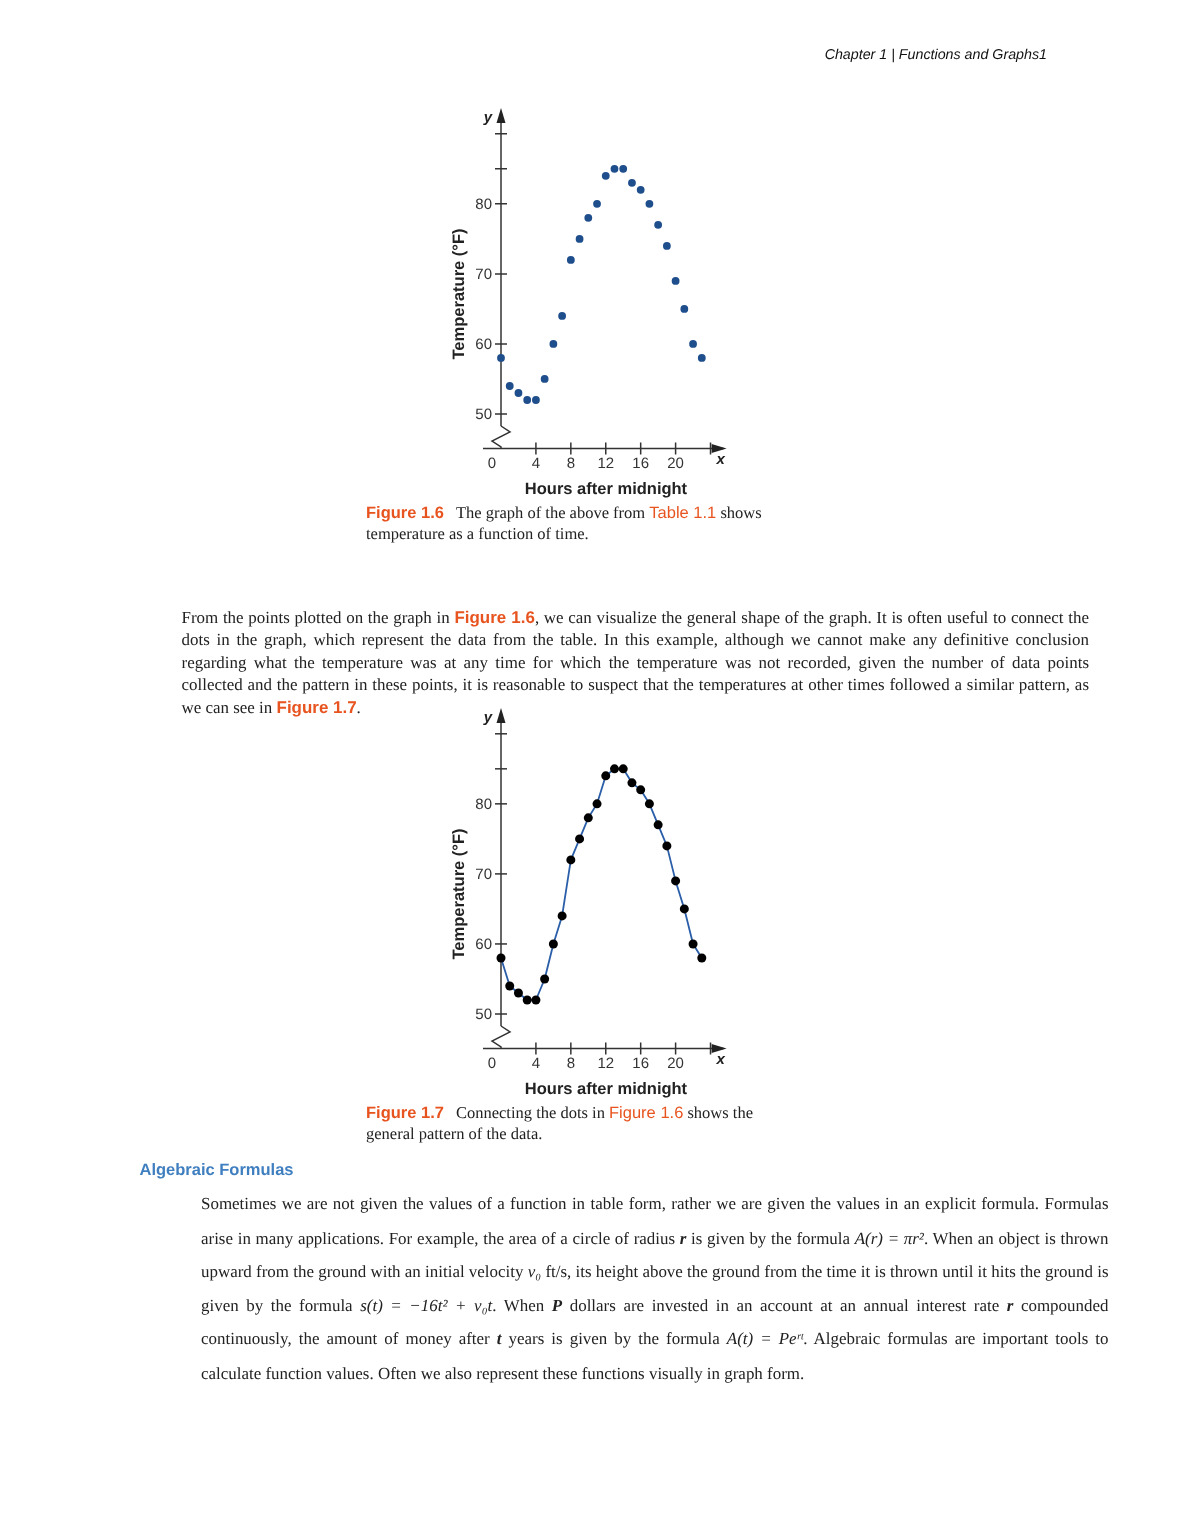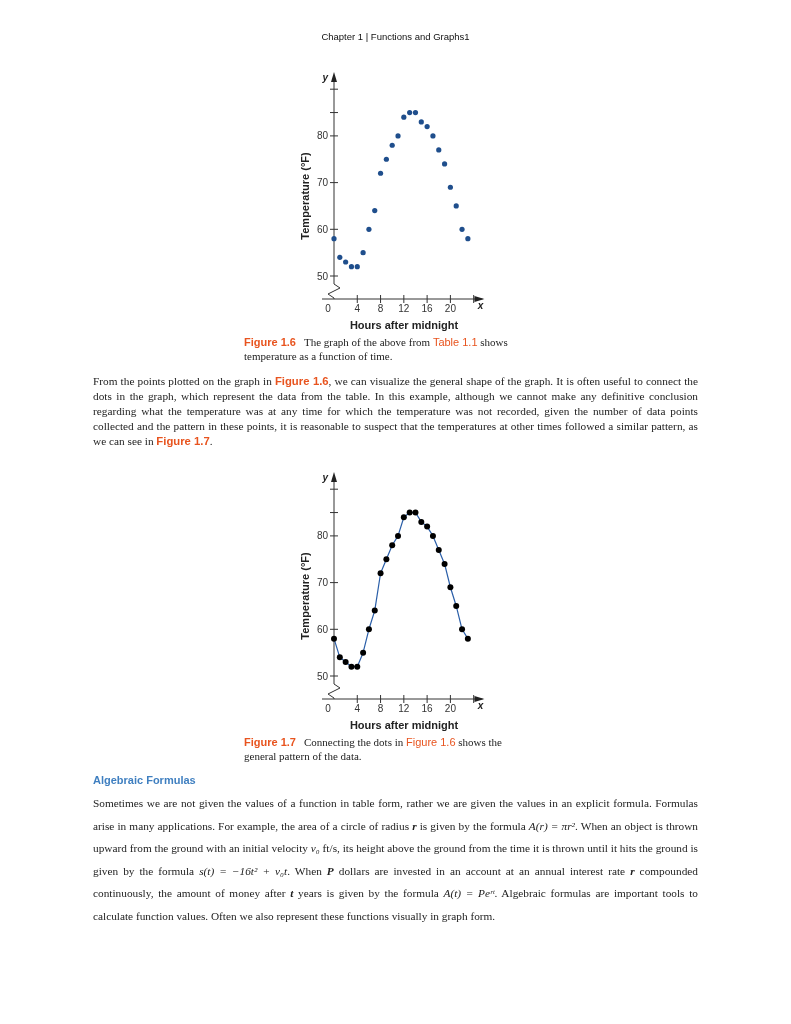--- a/index.html
+++ b/index.html
@@ -1,17 +1,17 @@
 <!DOCTYPE html>
 <html><head>
   <meta charset="utf-8">
   <style>
     html, body { margin: 0; padding: 0; background: #ffffff; }
     body { width: 791px; height: 1024px; position: relative; overflow: hidden; color: #222; }
-    .header { position: absolute; top: 31px; left: 93px; right: 93px; font-family: "Liberation Sans", sans-serif; font-size: 9.5px; display: flex; justify-content: center; color: #111; }
+    .header { position: absolute; top: 31px; left: 93px; right: 93px; font-family: "Liberation Sans", sans-serif; font-size: 9.5px; display: flex; justify-content: flex-end; color: #111; font-style: italic; }
     .fig { position: absolute; }
     .caption { position: absolute; font-family: "Liberation Serif", serif; font-size: 11px; line-height: 14px; color: #222; }
     .caption .flabel { font-family: "Liberation Sans", sans-serif; font-weight: bold; color: #e8541f; margin-right: 8px; }
     .caption .ref { font-family: "Liberation Sans", sans-serif; font-weight: normal; color: #e8541f; }
     .para { position: absolute; left: 93px; width: 605px; font-family: "Liberation Serif", serif; font-size: 11.3px; line-height: 15px; text-align: justify; color: #222; }
     .para .ref { font-family: "Liberation Sans", sans-serif; font-weight: bold; color: #e8541f; }
     .section-title { position: absolute; left: 93px; top: 774px; font-family: "Liberation Sans", sans-serif; font-weight: bold; font-size: 11px; color: #3f7fc0; }
     .para2 { line-height: 22.5px; }
     .m { font-style: italic; font-family: "Liberation Serif", serif; }
     .mb { font-style: italic; font-weight: bold; font-family: "Liberation Serif", serif; }
@@ -84,21 +84,21 @@
       <circle cx="456.22" cy="205.95" r="2.6" fill="#1f4e8c"></circle>
       <circle cx="462.04" cy="229.3" r="2.6" fill="#1f4e8c"></circle>
       <circle cx="467.86" cy="238.64" r="2.6" fill="#1f4e8c"></circle>
     </g>
   </svg>
 
 <div class="caption" style="left:244px; top:335px; width:285px;">
   <span class="flabel">Figure 1.6</span><span>The graph of the above from </span><span class="ref">Table 1.1</span><span> shows temperature as a function of time.</span>
 </div>
 
-<div class="para" style="top:374px;">
+<div class="para" style="top:405px;margin-left:28px;">
   <span>From the points plotted on the graph in </span><span class="ref">Figure 1.6</span><span>, we can visualize the general shape of the graph. It is often useful to connect the dots in the graph, which represent the data from the table. In this example, although we cannot make any definitive conclusion regarding what the temperature was at any time for which the temperature was not recorded, given the number of data points collected and the pattern in these points, it is reasonable to suspect that the temperatures at other times followed a similar pattern, as we can see in </span><span class="ref">Figure 1.7</span><span>.</span>
 </div>
 
 <svg class="fig" id="fig17" style="left:290px; top:468px;" width="220" height="268" viewBox="290 468 220 268">
     <g>
       <line x1="334" y1="684" x2="334" y2="475" stroke="#333" stroke-width="1"></line>
       <path d="M331,482 L334,472 L337,482 Z" fill="#222"></path>
       <path d="M334,684 L340,688 L328,694 L334,698 L334,699" fill="none" stroke="#333" stroke-width="1"></path>
       <line x1="322" y1="699" x2="482.40999999999997" y2="699" stroke="#333" stroke-width="1"></line>
       <path d="M474.40999999999997,696 L484.40999999999997,699 L474.40999999999997,702 Z" fill="#222"></path>
@@ -157,15 +157,15 @@
       <circle cx="467.86" cy="638.64" r="3" fill="#000000"></circle>
     </g>
   </svg>
 
 <div class="caption" style="left:244px; top:735px; width:285px;">
   <span class="flabel">Figure 1.7</span><span>Connecting the dots in </span><span class="ref">Figure 1.6</span><span> shows the general pattern of the data.</span>
 </div>
 
 <div class="section-title">Algebraic Formulas</div>
 
-<div class="para para2" style="top:792px;">
+<div class="para para2" style="top:792px;margin-left:41px;">
   <span>Sometimes we are not given the values of a function in table form, rather we are given the values in an explicit formula. Formulas arise in many applications. For example, the area of a circle of radius </span><span class="mb">r</span><span> is given by the formula </span><span class="m">A(r) = πr²</span><span>. When an object is thrown upward from the ground with an initial velocity </span><span class="m">v₀</span><span> ft/s, its height above the ground from the time it is thrown until it hits the ground is given by the formula </span><span class="m">s(t) = −16t² + v₀t</span><span>. When </span><span class="mb">P</span><span> dollars are invested in an account at an annual interest rate </span><span class="mb">r</span><span> compounded continuously, the amount of money after </span><span class="mb">t</span><span> years is given by the formula </span><span class="m">A(t) = Peʳᵗ</span><span>. Algebraic formulas are important tools to calculate function values. Often we also represent these functions visually in graph form.</span>
 </div>
 
 </body></html>

